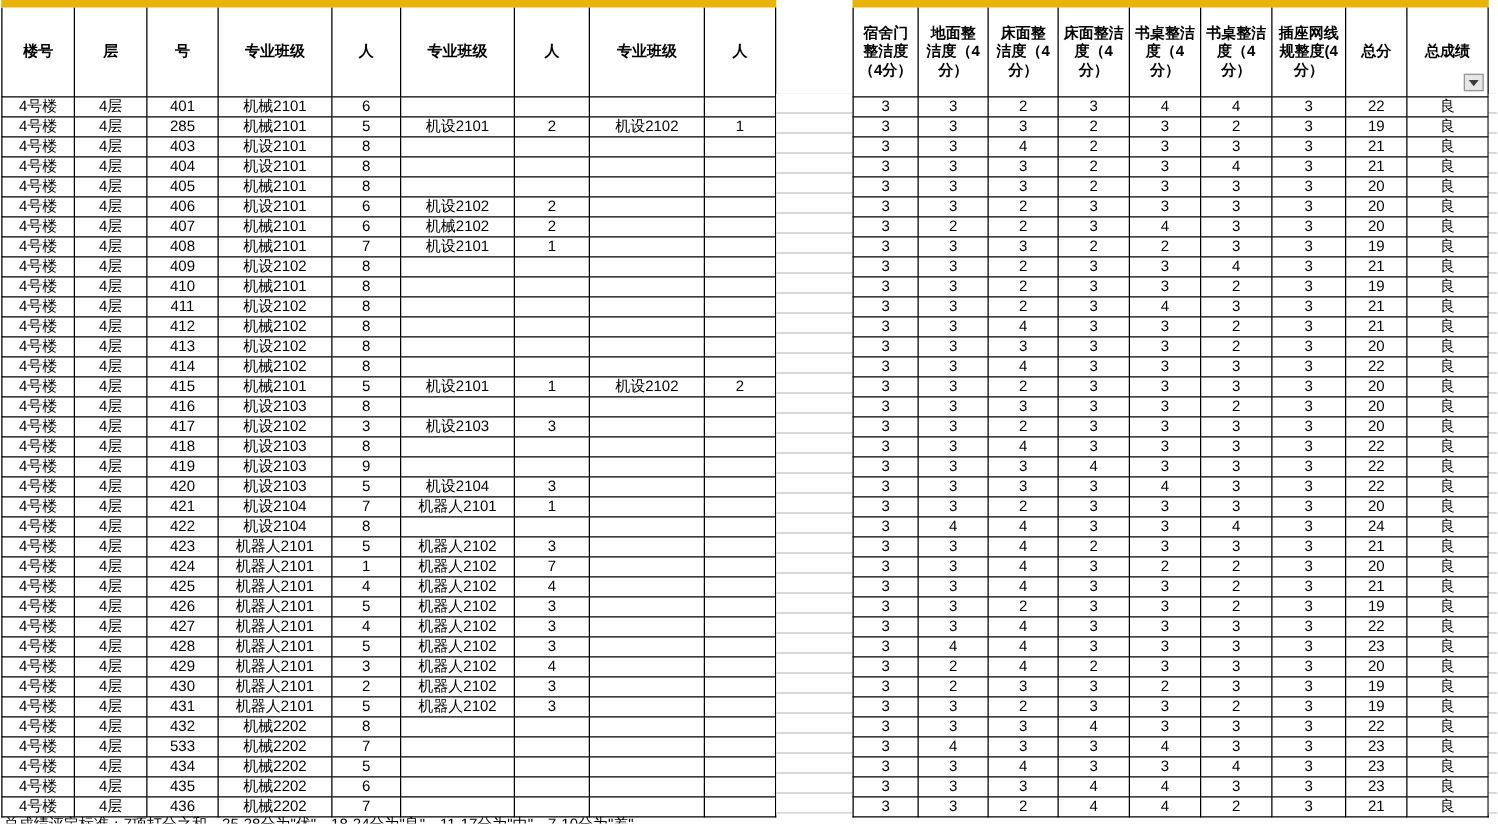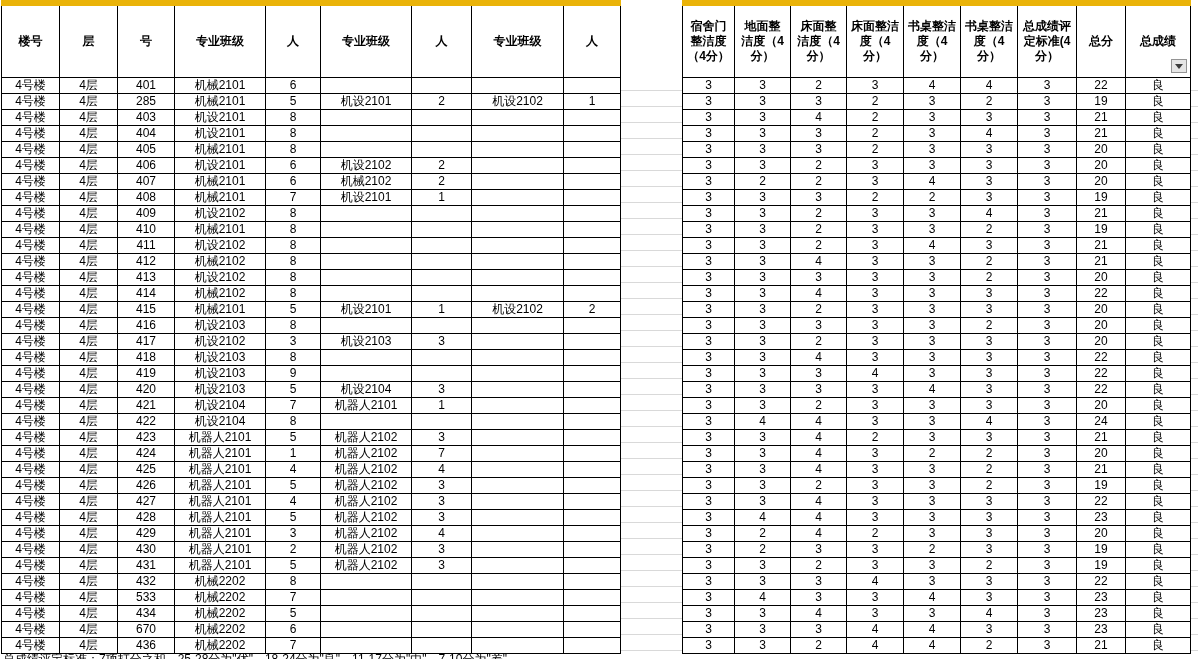--- a/index.html
+++ b/index.html
@@ -438,21 +438,21 @@
           <td>机械2202</td>
           <td>5</td>
           <td></td>
           <td></td>
           <td></td>
           <td></td>
         </tr>
         <tr>
           <td>4号楼</td>
           <td>4层</td>
-          <td>670</td>
+          <td>435</td>
           <td>机械2202</td>
           <td>6</td>
           <td></td>
           <td></td>
           <td></td>
           <td></td>
         </tr>
         <tr>
           <td>4号楼</td>
           <td>4层</td>
@@ -482,21 +482,21 @@
         <col style="width:65px">
     </colgroup>
     <thead>
         <tr id="right-header-row">
           <th><span>宿舍门整洁度（4分）</span></th>
           <th><span>地面整洁度（4分）</span></th>
           <th><span>床面整洁度（4分）</span></th>
           <th><span>床面整洁度（4分）</span></th>
           <th><span>书桌整洁度（4分）</span></th>
           <th><span>书桌整洁度（4分）</span></th>
-          <th><span>总成绩评定标准(4分）</span></th>
+          <th><span>插座网线规整度(4分）</span></th>
           <th class="nowrap"><span>总分</span></th>
           <th class="nowrap filter-cell"><span>总成绩</span><div class="filter-btn">
               <span class="tri"></span>
             </div></th>
         </tr>
       </thead>
     <tbody id="right-body">
         <tr>
           <td>3</td>
           <td>3</td>

